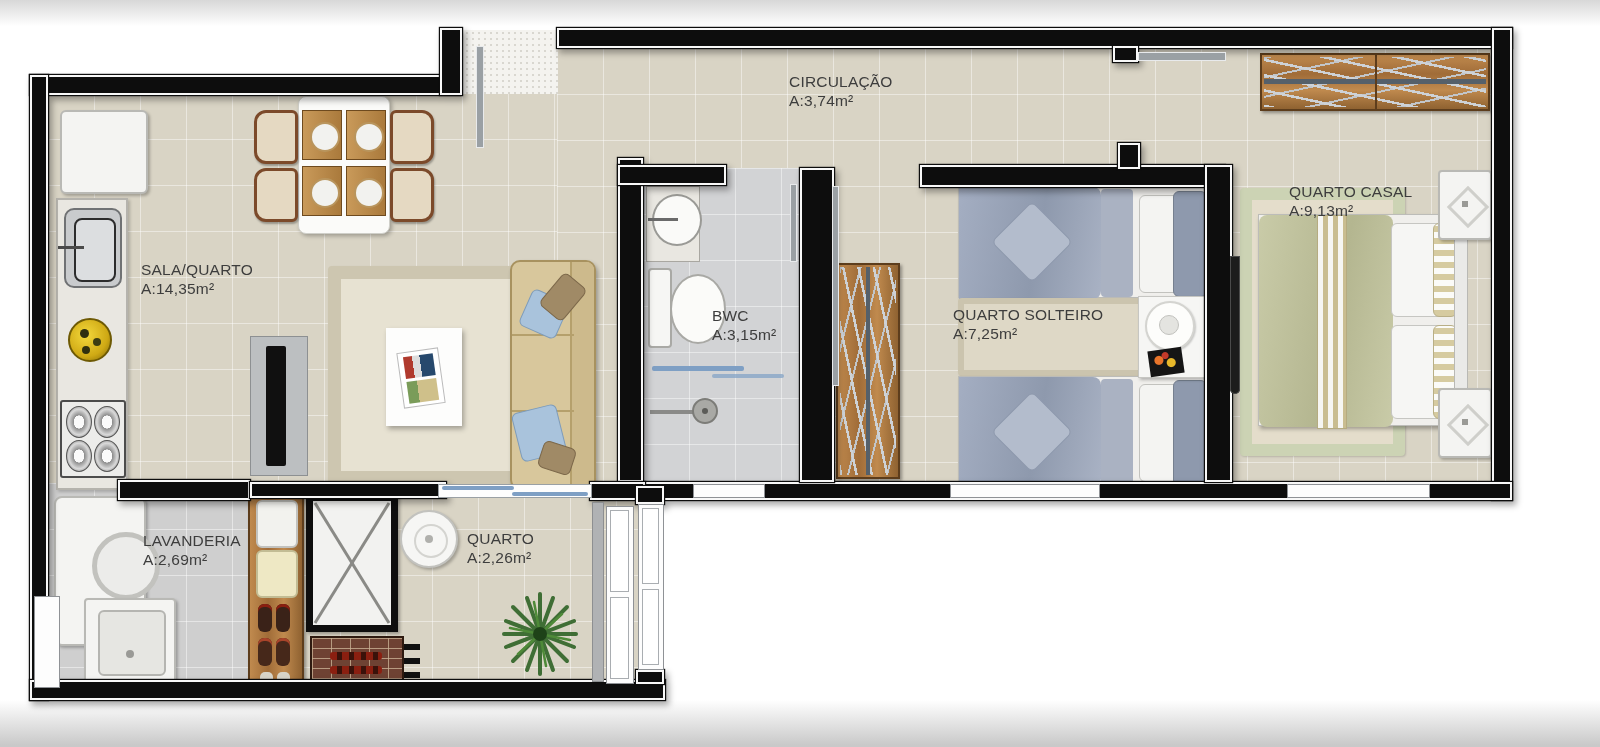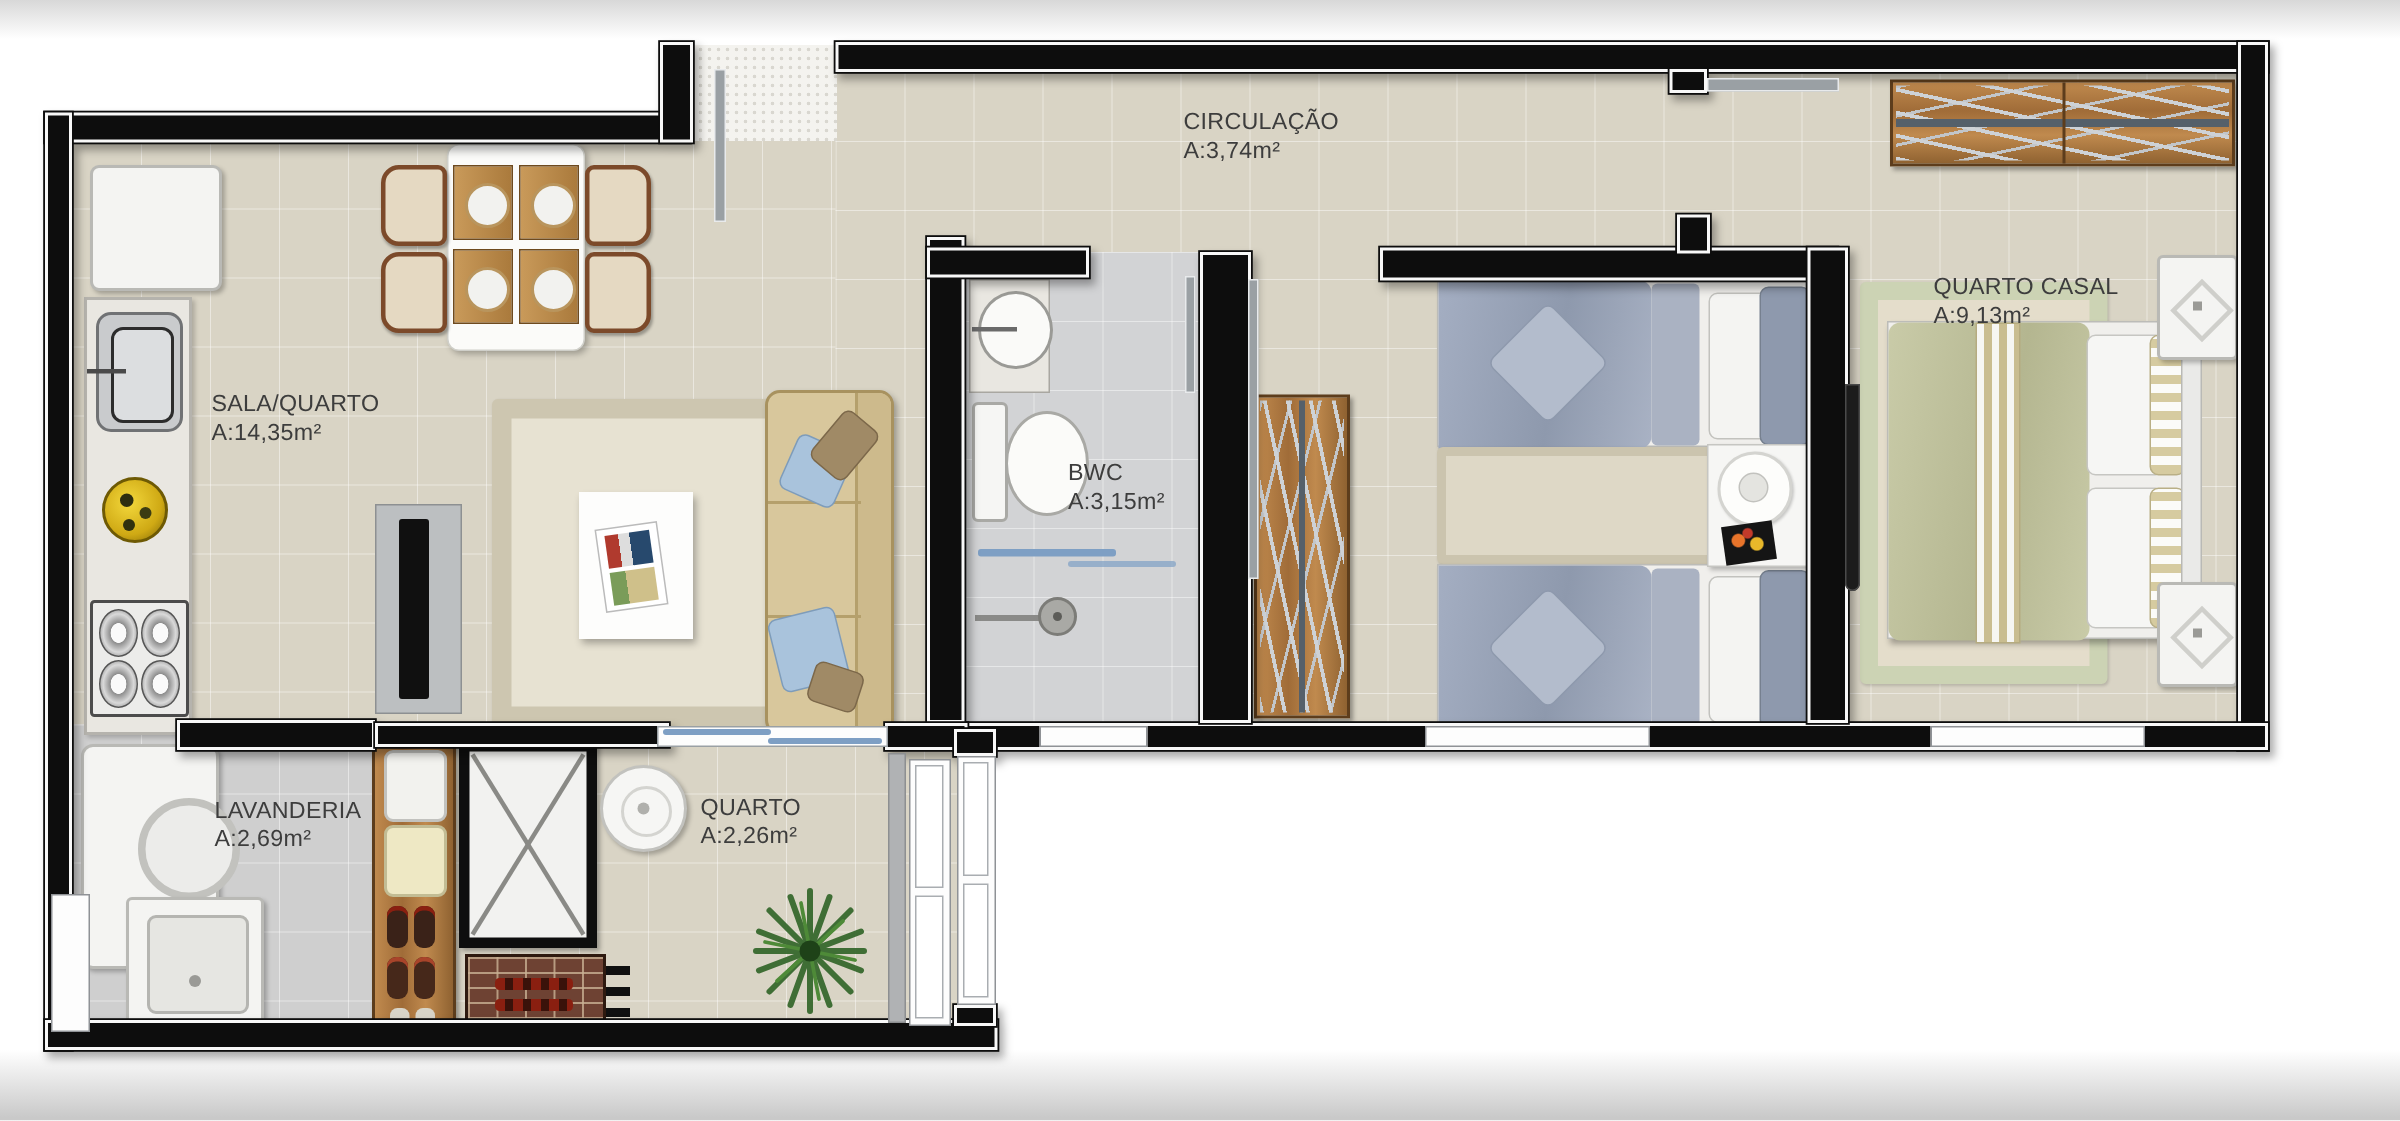--- a/index.html
+++ b/index.html
@@ -292,20 +292,24 @@
     <div>A:14,35m²</div>
   </div>
   <div class="room-label" style="left:789px;top:73px;">
     <div>CIRCULAÇÃO</div>
     <div>A:3,74m²</div>
   </div>
   <div class="room-label" style="left:712px;top:307px;">
     <div>BWC</div>
     <div>A:3,15m²</div>
   </div>
+  <div class="room-label" style="left:953px;top:306px;">
+    <div>QUARTO SOLTEIRO</div>
+    <div>A:7,25m²</div>
+  </div>
   <div class="room-label" style="left:1289px;top:139px;margin-top:44px;">
     <div>QUARTO CASAL</div>
     <div>A:9,13m²</div>
   </div>
   <div class="room-label" style="left:143px;top:532px;">
     <div>LAVANDERIA</div>
     <div>A:2,69m²</div>
   </div>
   <div class="room-label" style="left:467px;top:530px;">
     <div>QUARTO</div>

